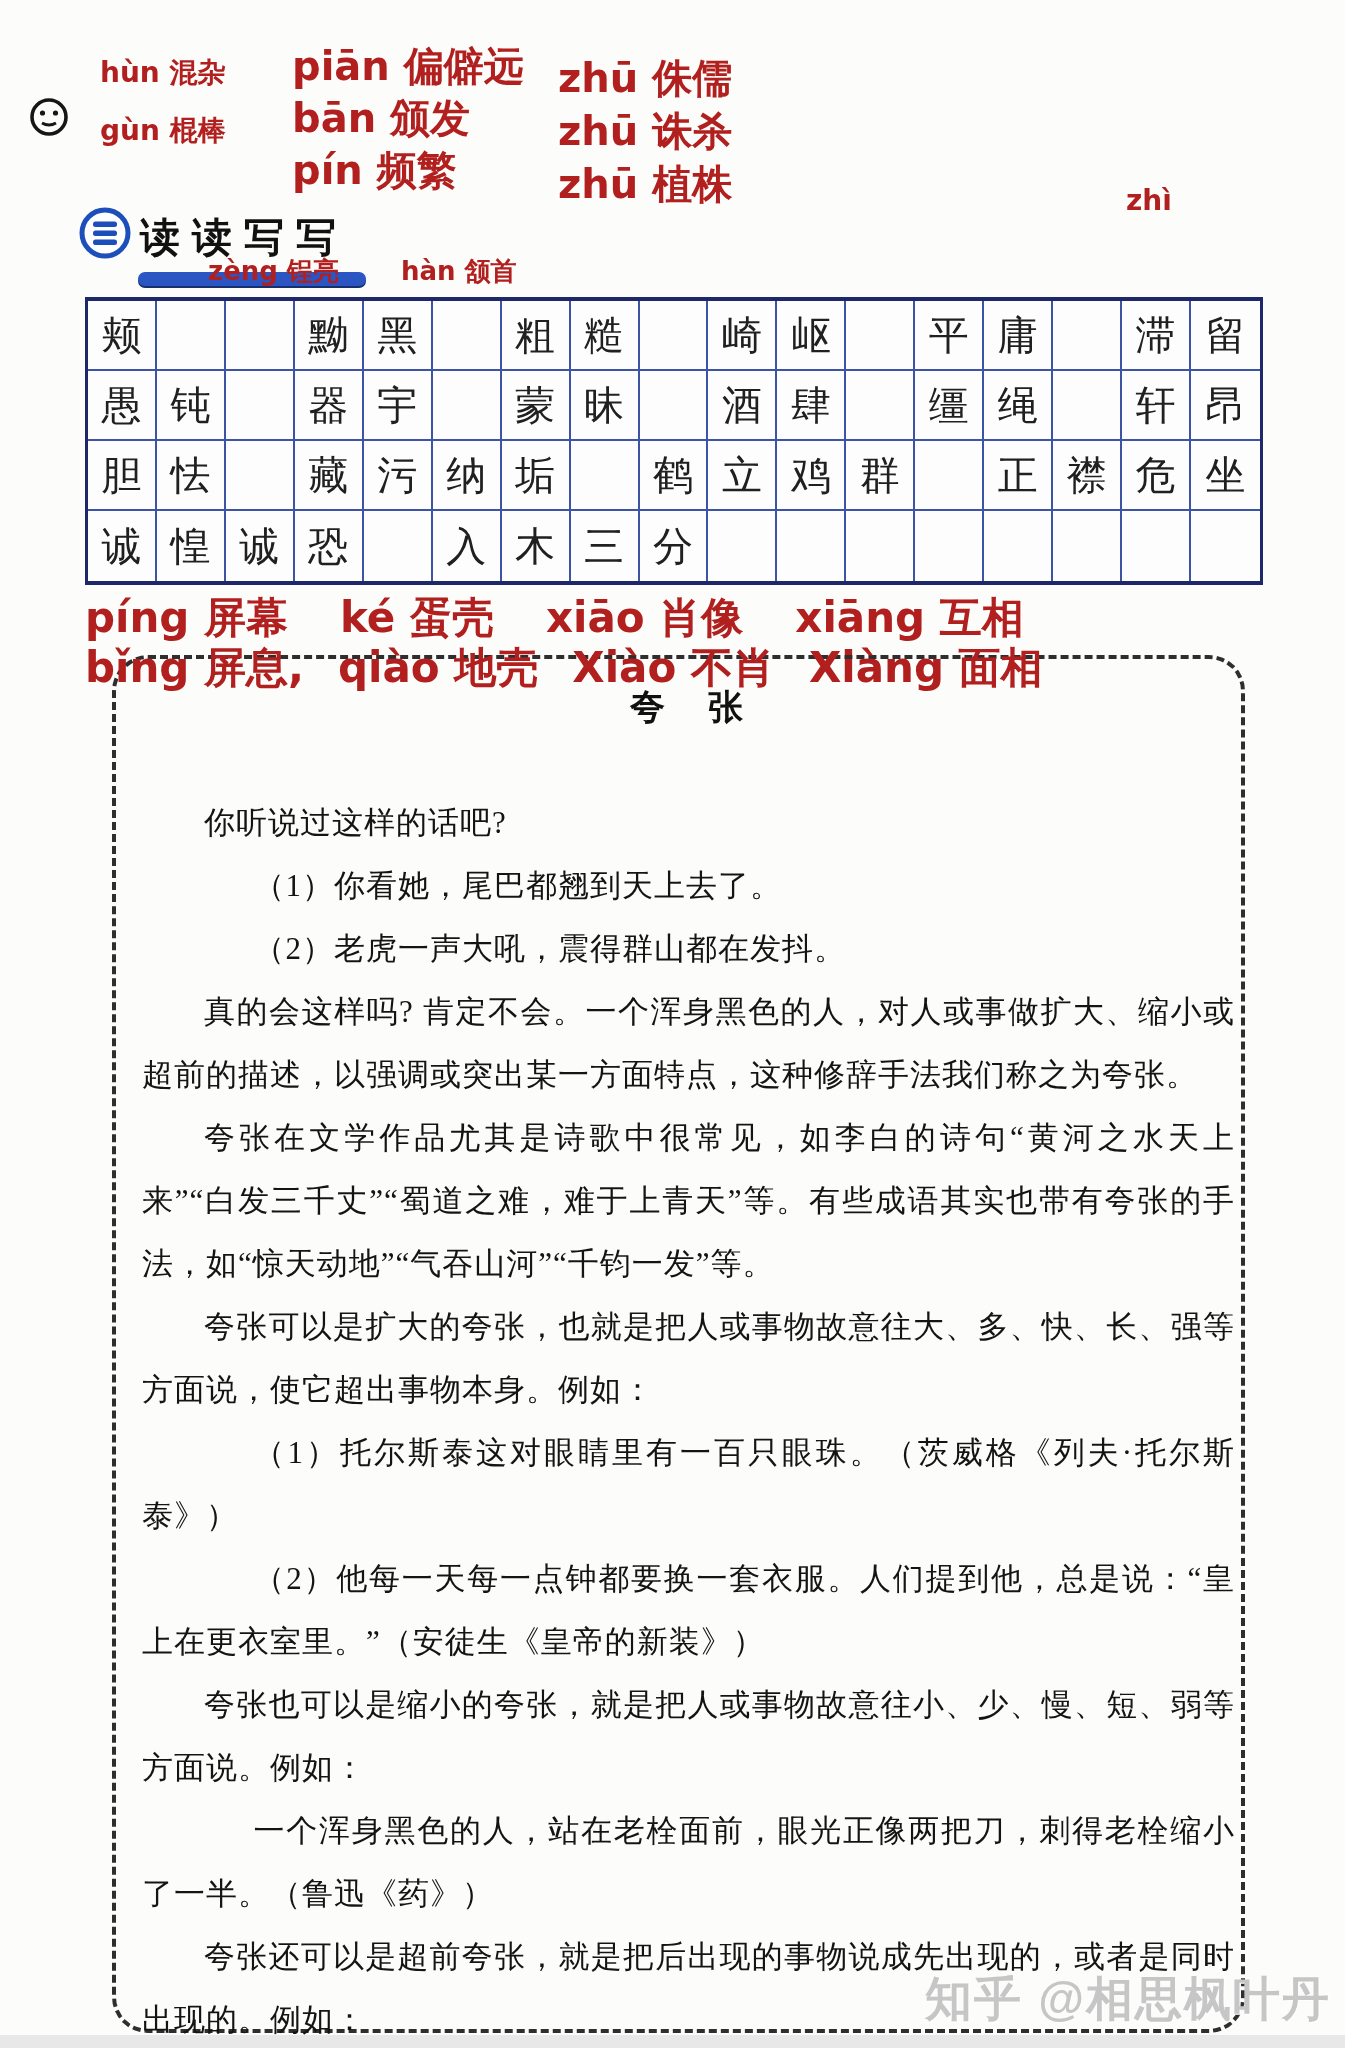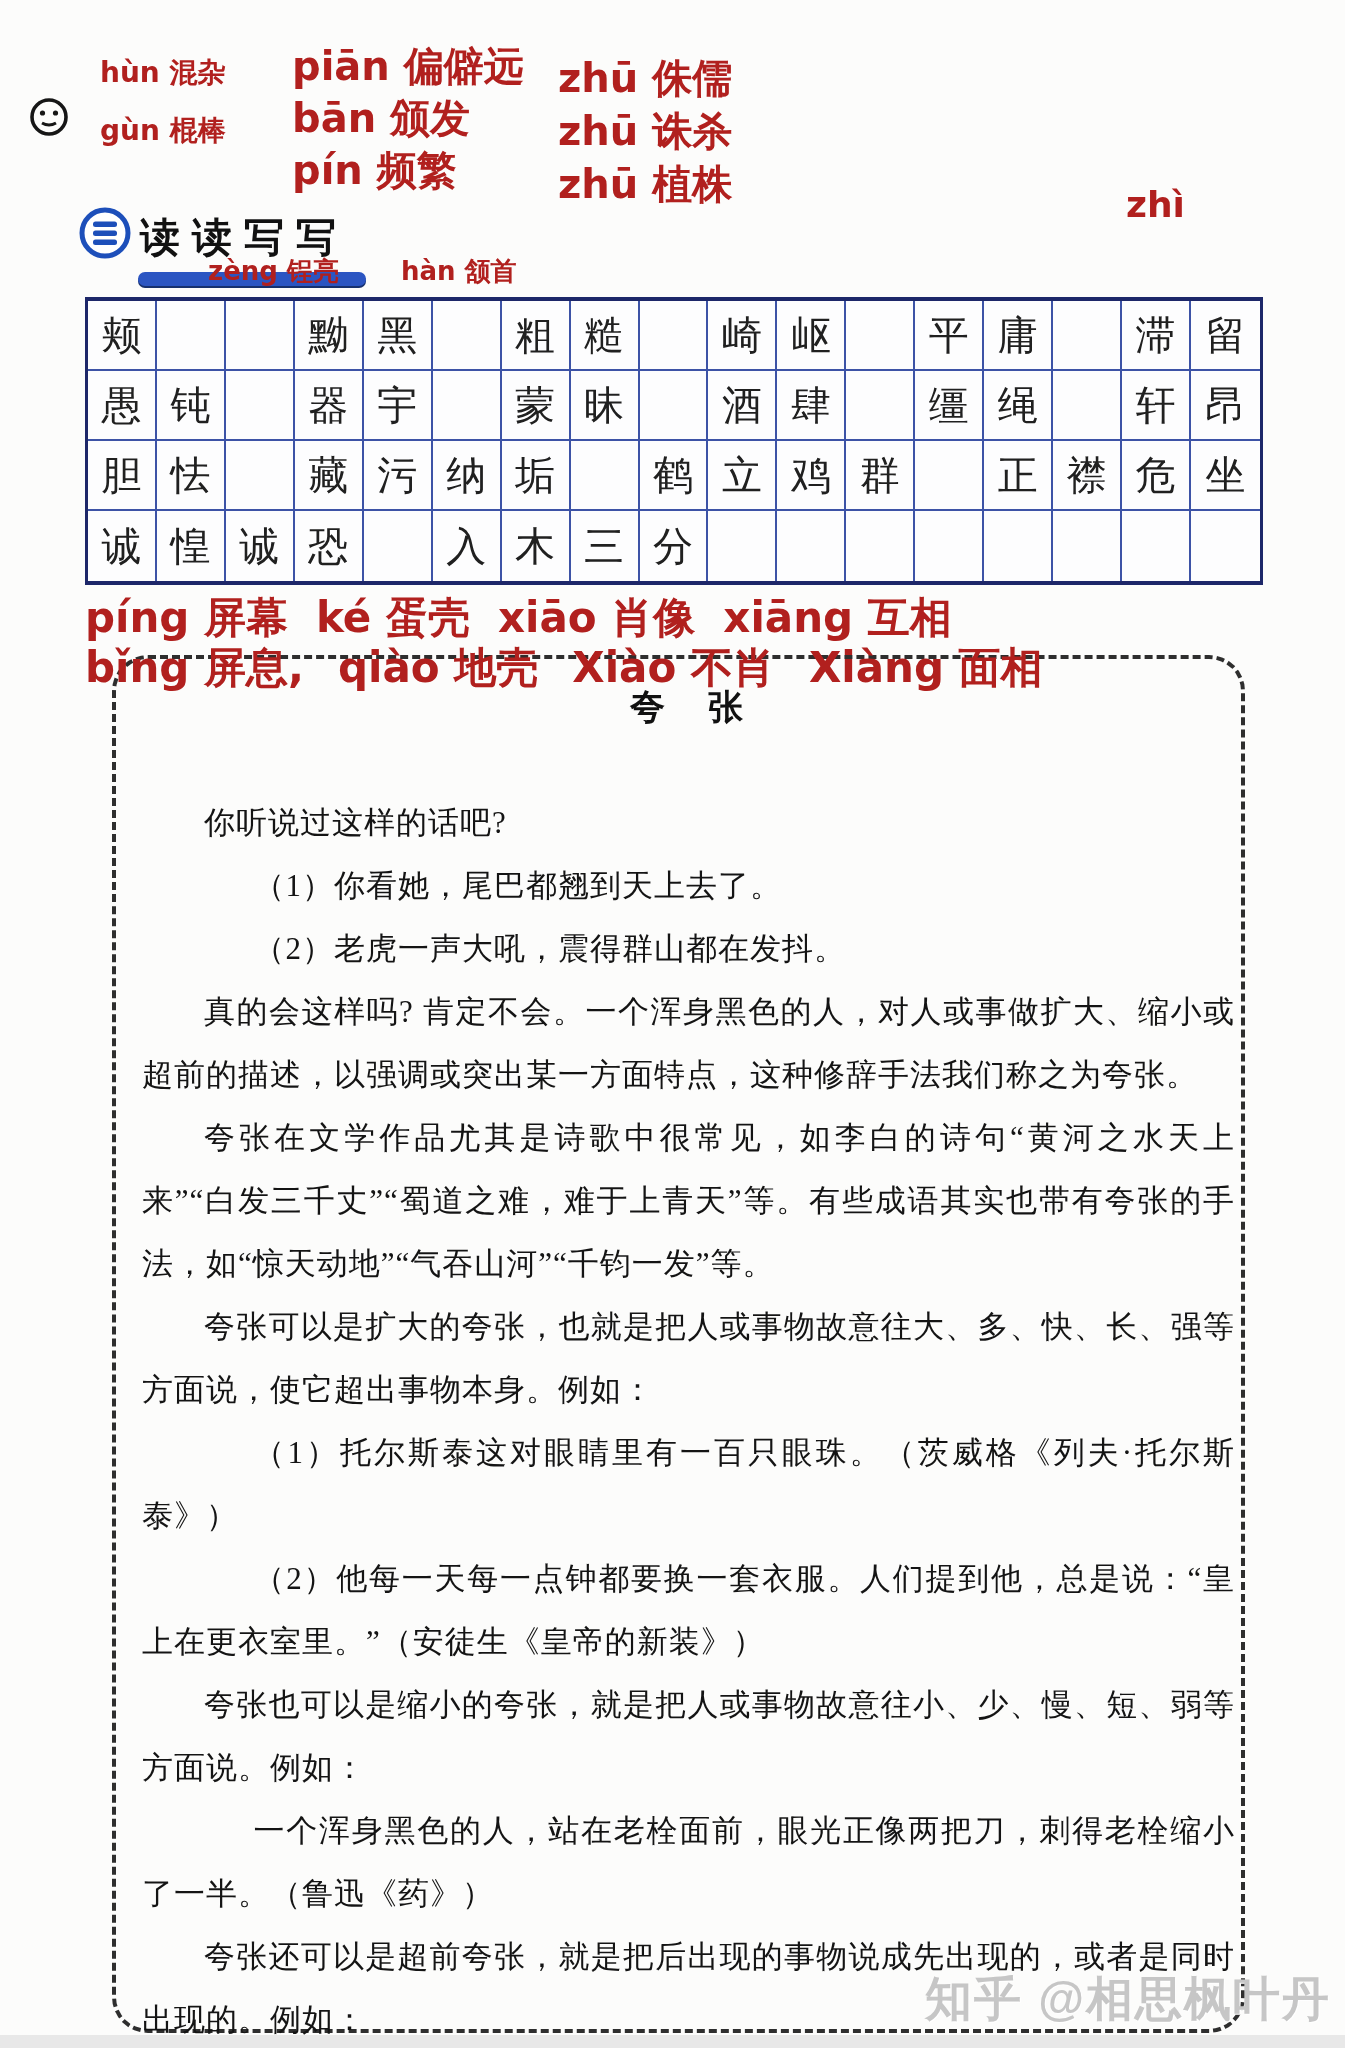--- a/index.html
+++ b/index.html
@@ -10,25 +10,25 @@
   }
   
   .hand{ color:#b1201e; font-family:"DejaVu Sans", sans-serif; font-weight:600; }
   .ann-col{ position:absolute; white-space:nowrap; }
   .ann-col .ann-line{ display:block; }
   .col1{ left:100px; top:44px; font-size:28px; line-height:58px; }
   .col2{ left:292px; top:40px; font-size:40px; line-height:52px; }
   .col3{ left:558px; top:52px; font-size:40px; line-height:53px; }
   .ann-row{ position:absolute; display:flex; white-space:nowrap; }
   .zeng-han{ left:208px; top:254px; font-size:26px; gap:62px; }
-  .zhi-mark{ position:absolute; left:1126px; top:184px; font-size:36px; }
+  .zhi-mark{ position:absolute; left:1126px; top:184px; font-size:28px; }
   .you-mark{ position:absolute; left:222px; top:310px; font-size:38px; }
   .mei-mark{ position:absolute; left:575px; top:352px; font-size:30px; }
   .xuan-mark{ position:absolute; left:1108px; top:350px; font-size:30px; }
-  .line1{ left:85px; top:590px; font-size:42px; gap:28px; }
+  .line1{ left:85px; top:590px; font-size:42px; gap:52px; }
   .line2{ left:85px; top:640px; font-size:42px; gap:34px; z-index:3; }
   
   .smiley{ position:absolute; left:26px; top:94px; }
   
   .sec-icon{ position:absolute; left:78px; top:206px; }
   .sec-label{
     position:absolute; left:140px; top:210px; font-size:40px; font-weight:700;
     color:#111; letter-spacing:12px; font-family:"Liberation Serif", serif;
   }
   .sec-underline{

